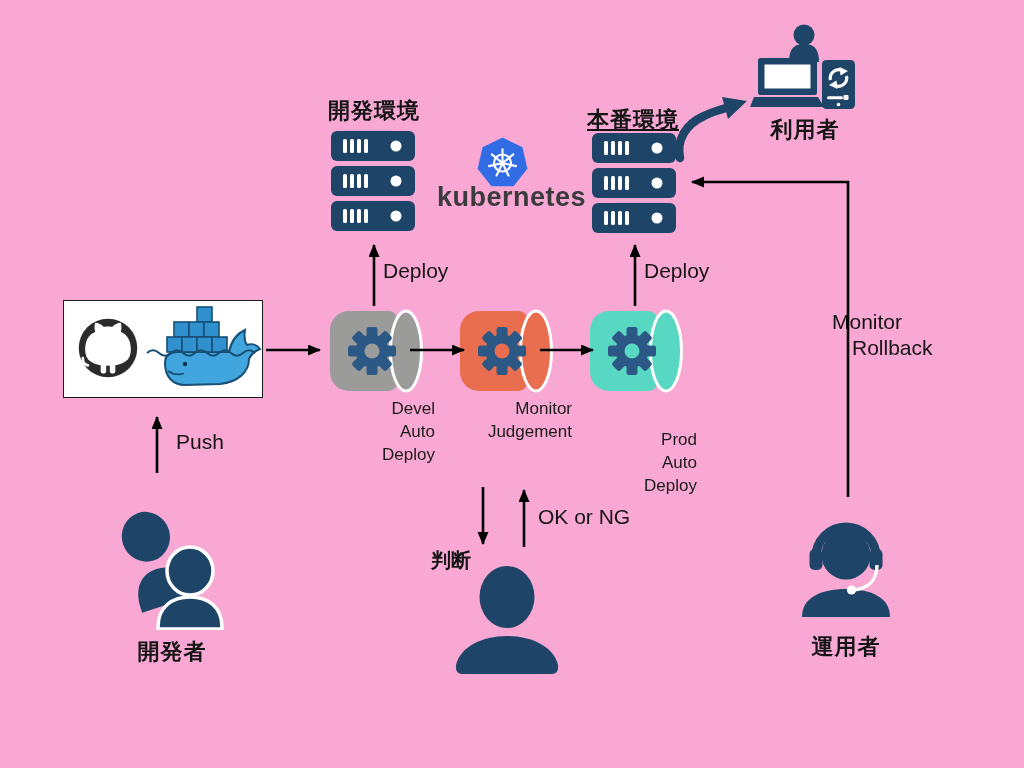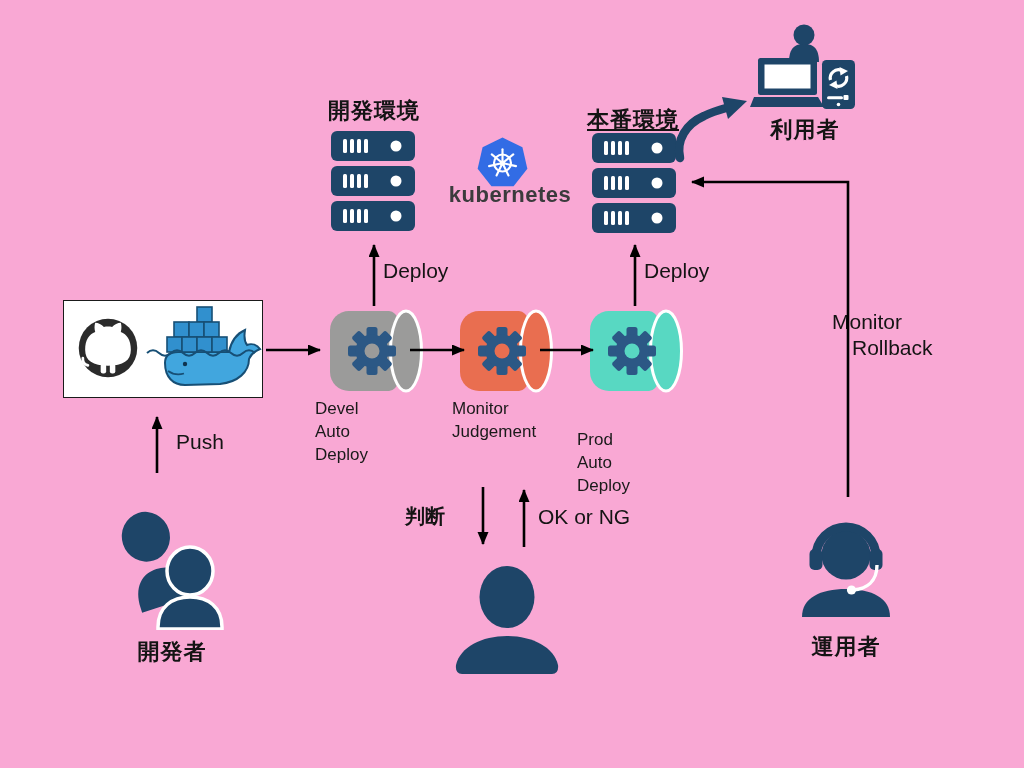--- a/index.html
+++ b/index.html
@@ -1,23 +1,23 @@
 <!DOCTYPE html>
 <html><head>
 <meta charset="utf-8">
 <style>
   html,body{margin:0;padding:0;background:#fff;}
   #canvas{position:relative;width:1024px;height:768px;background:#f9a8d4;overflow:hidden;
           font-family:"Liberation Sans",sans-serif;color:#111;}
   .pos{position:absolute;}
   .jp{font-weight:bold;font-size:22px;text-align:center;color:#141414;letter-spacing:1px;}
-  .jp-sm{font-weight:bold;font-size:20px;text-align:left;color:#141414;}
+  .jp-sm{font-weight:bold;font-size:20px;text-align:right;color:#141414;margin-top:44px;}
   .en{font-size:21px;color:#141414;}
-  .stage{font-size:17px;line-height:23px;text-align:left;color:#1a1a1a;}
-  .k8s-text{font-weight:bold;font-size:22px;color:#3B3B3D;text-align:center;letter-spacing:.5px;}
+  .stage{font-size:17px;line-height:23px;text-align:right;color:#1a1a1a;}
+  .k8s-text{font-weight:bold;font-size:27px;color:#3B3B3D;text-align:center;letter-spacing:.5px;}
   #source-box{border:1.6px solid #1a1a1a;background:#fff;box-sizing:border-box;}
   #arrows line, #arrows polyline{stroke:#000;stroke-width:2.6px;fill:none;}
 </style>
 </head>
 <body>
 
 <div id="canvas">
 
   <div id="source-box" class="pos" style="left:63px;top:300px;width:200px;height:98px;"></div>
 

